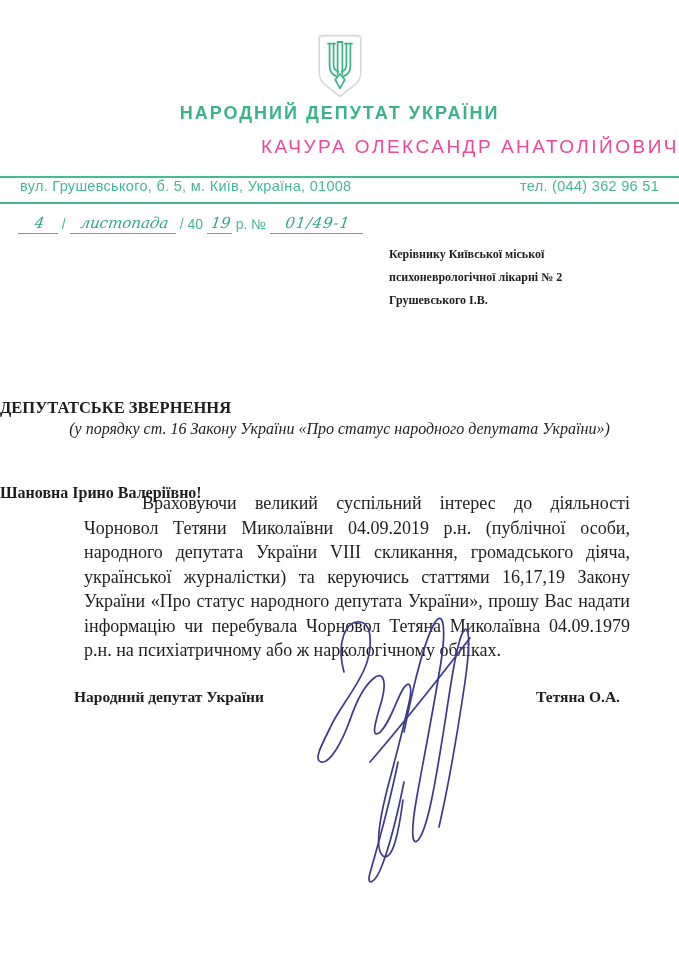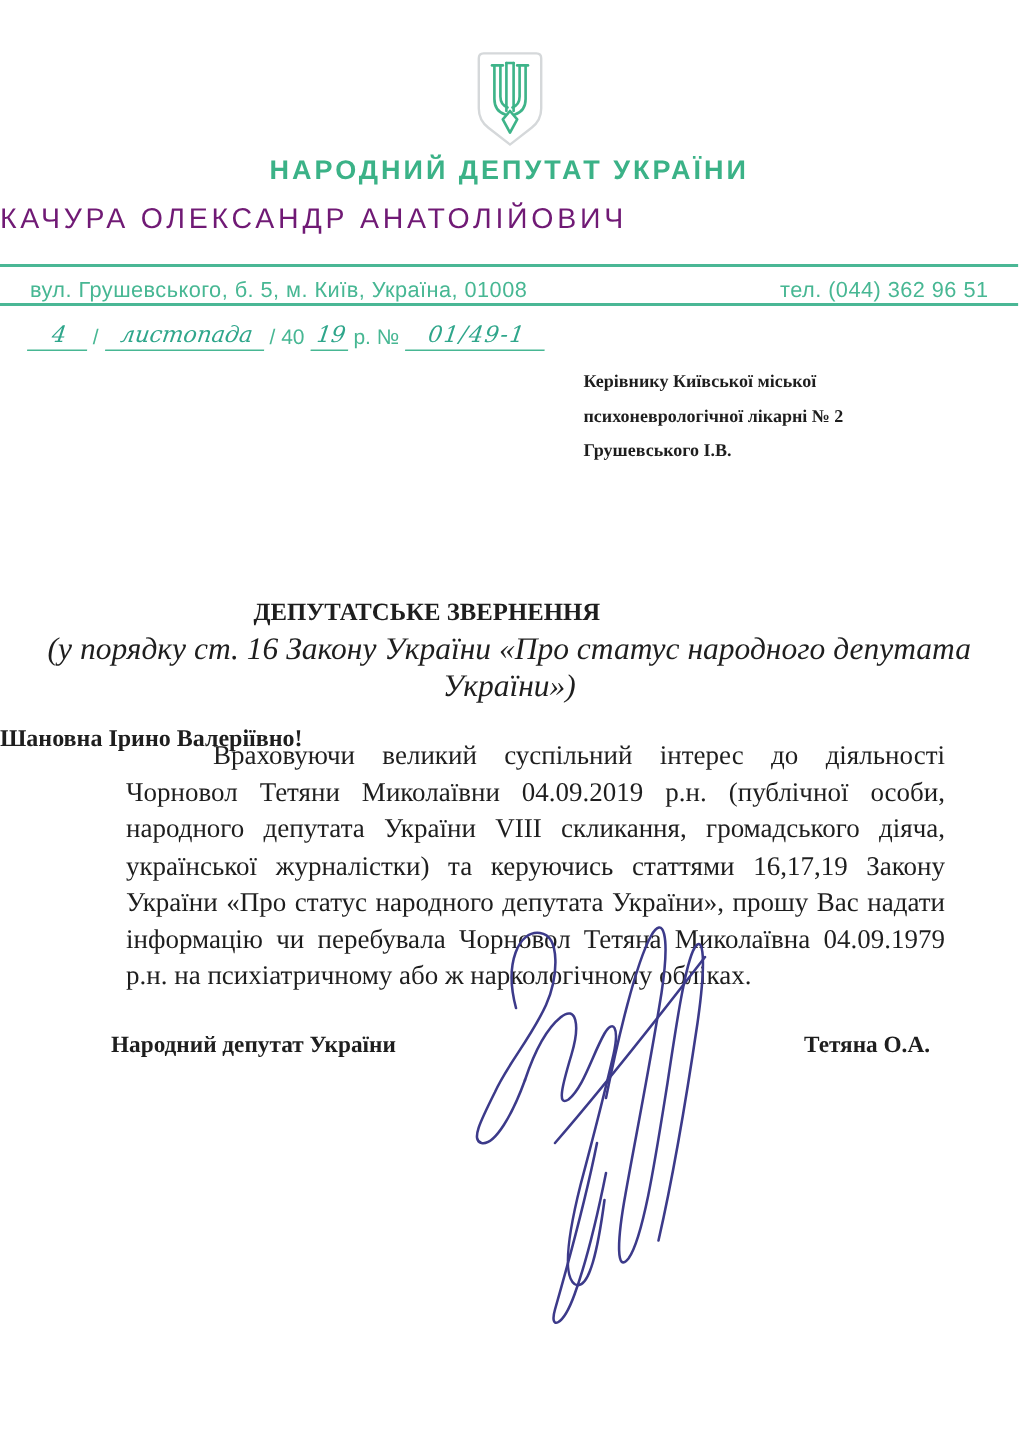--- a/index.html
+++ b/index.html
@@ -17,31 +17,31 @@
   }
   .hdr-title{
     position:absolute;left:0;top:103px;width:679px;
     text-align:center;
     font-family:"Liberation Sans", sans-serif;
     font-weight:bold;font-size:18px;letter-spacing:2px;
     color:#3bb287;
   }
   .hdr-name{
     position:absolute;left:0;top:136px;width:679px;
-    text-align:left;
+    text-align:right;
     font-family:"Liberation Sans", sans-serif;
     font-weight:400;font-size:19px;letter-spacing:2.5px;
-    color:#701a75;
+    color:#ec4899;
   }
   .contact-bar{
     position:absolute;left:0;top:176px;width:679px;height:28px;
     border-top:2px solid #4ab795;
     border-bottom:2px solid #4ab795;
     box-sizing:border-box;
-    display:flex;justify-content:space-between;align-items:flex-end;
+    display:flex;justify-content:space-between;align-items:flex-start;
     padding:0 20px;
     font-family:"Liberation Sans", sans-serif;
     font-size:14.5px;color:#47b793;letter-spacing:.3px;
   }
   
   .date-line{
     position:absolute;left:18px;top:206px;width:345px;height:28px;
     display:flex;align-items:flex-end;
     font-family:"Liberation Sans", sans-serif;
     font-size:14px;color:#47b793;
@@ -62,26 +62,26 @@
   .b-num{width:98px;letter-spacing:1px;}
   .sep{padding:0 4px 2px 4px;white-space:nowrap;}
   
   .recipient{
     position:absolute;left:389px;top:243px;
     font-weight:bold;font-size:12px;line-height:23px;
     white-space:nowrap;
   }
   
   .doc-title{
-    position:absolute;left:0;top:398px;width:569px;text-align:center;
+    position:absolute;left:0;top:398px;width:569px;
     font-weight:bold;font-size:16.5px;
   }
   .doc-subtitle{
     position:absolute;left:0;top:420px;width:679px;text-align:center;
-    font-style:italic;font-size:21px;
+    font-style:italic;font-size:16px;
   }
   .salutation{
     position:absolute;left:0;top:452px;width:647px;text-align:left;
     font-weight:bold;font-size:16px;margin-top:32px;
   }
   
   .body-text{
     position:absolute;left:84px;top:491px;width:546px;
     font-size:18px;line-height:24.5px;
     text-align:justify;text-indent:58px;

